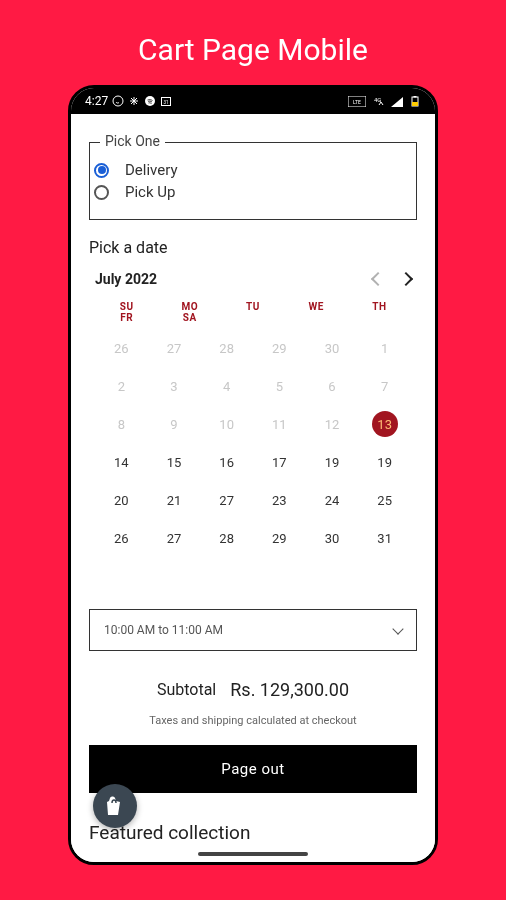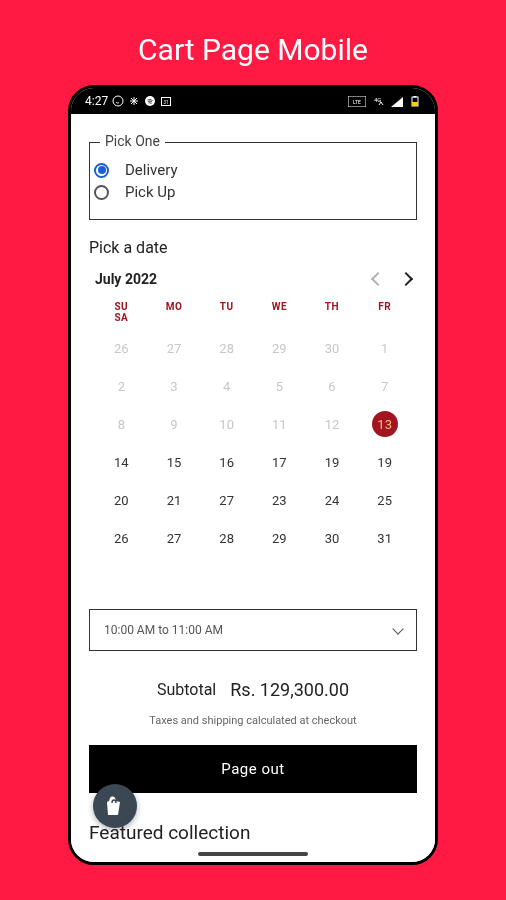--- a/index.html
+++ b/index.html
@@ -103,21 +103,21 @@
     font-weight: 700;
     color: #222;
     text-align: center;
   }
   .cal-nav { display: flex; gap: 18px; }
   .chev { width: 10px; height: 10px; border-right: 2px solid #222; border-bottom: 2px solid #222; }
   .chev.left { transform: rotate(135deg); opacity: 0.35; }
   .chev.right { transform: rotate(-45deg); }
   .dow-row {
     display: grid;
-    grid-template-columns: repeat(6, 1fr);
+    grid-template-columns: repeat(5, 1fr);
     text-align: center;
     font-size: 10px;
     font-weight: 700;
     color: #a11520;
     letter-spacing: 0.5px;
     margin-bottom: 6px;
   }
   .days {
     display: grid;
     grid-template-columns: repeat(6, 1fr);

